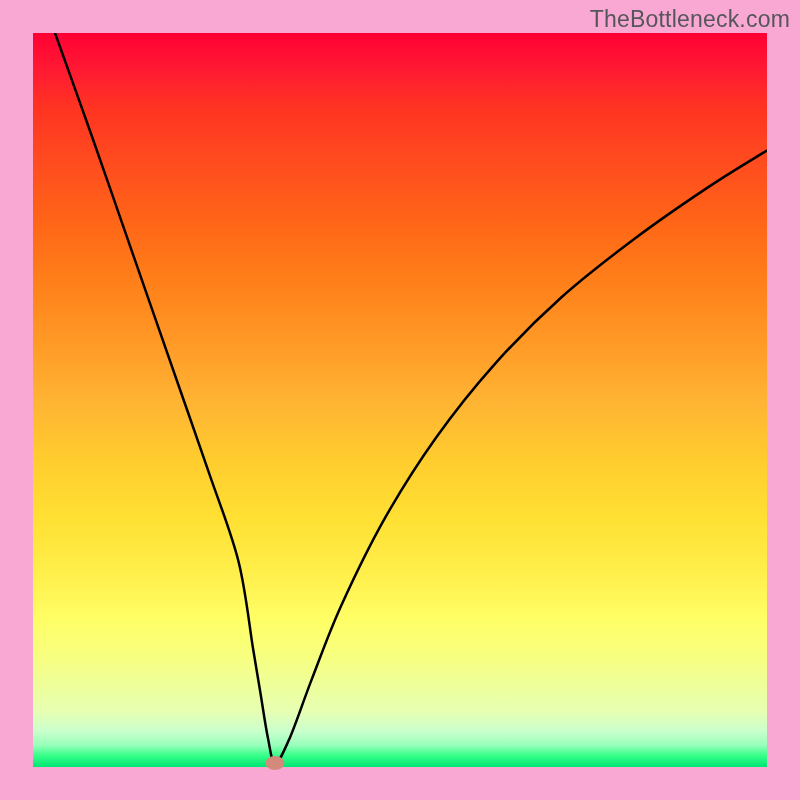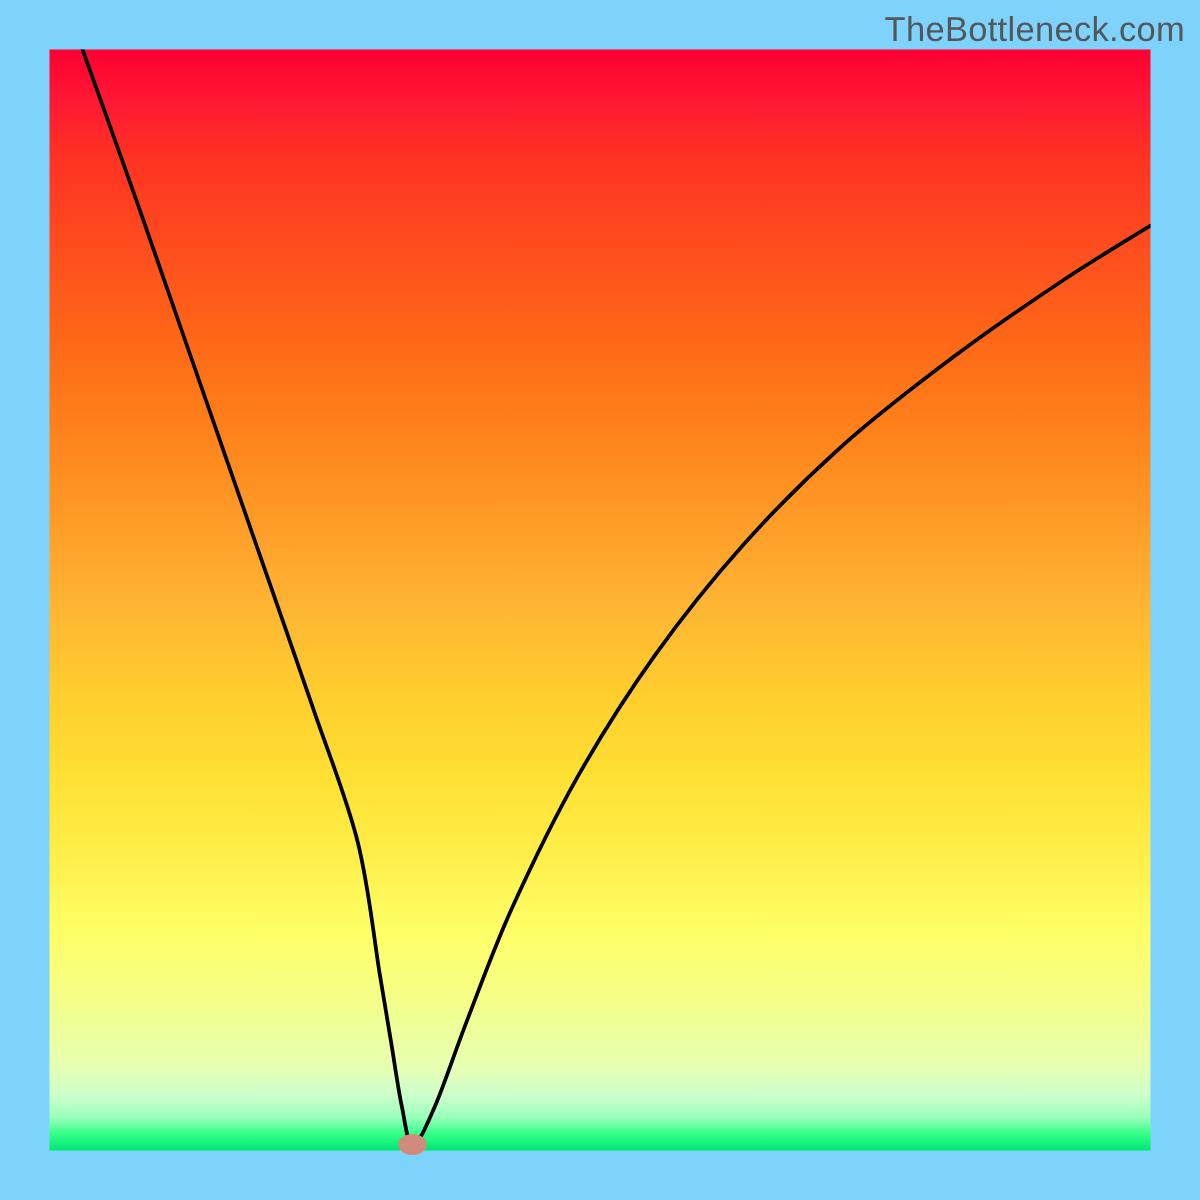--- a/index.html
+++ b/index.html
@@ -8,21 +8,21 @@
     width: 800px;
     height: 800px;
     overflow: hidden;
     background: #000;
     font-family: Arial, Helvetica, sans-serif;
   }
   .frame {
     position: relative;
     width: 800px;
     height: 800px;
-    background: #7dd3fc;
+    background: #f9a8d4;
   }
   .plot-area {
     position: absolute;
     left: 33px;
     top: 33px;
     width: 734px;
     height: 734px;
     
     background: linear-gradient(
       to bottom,

